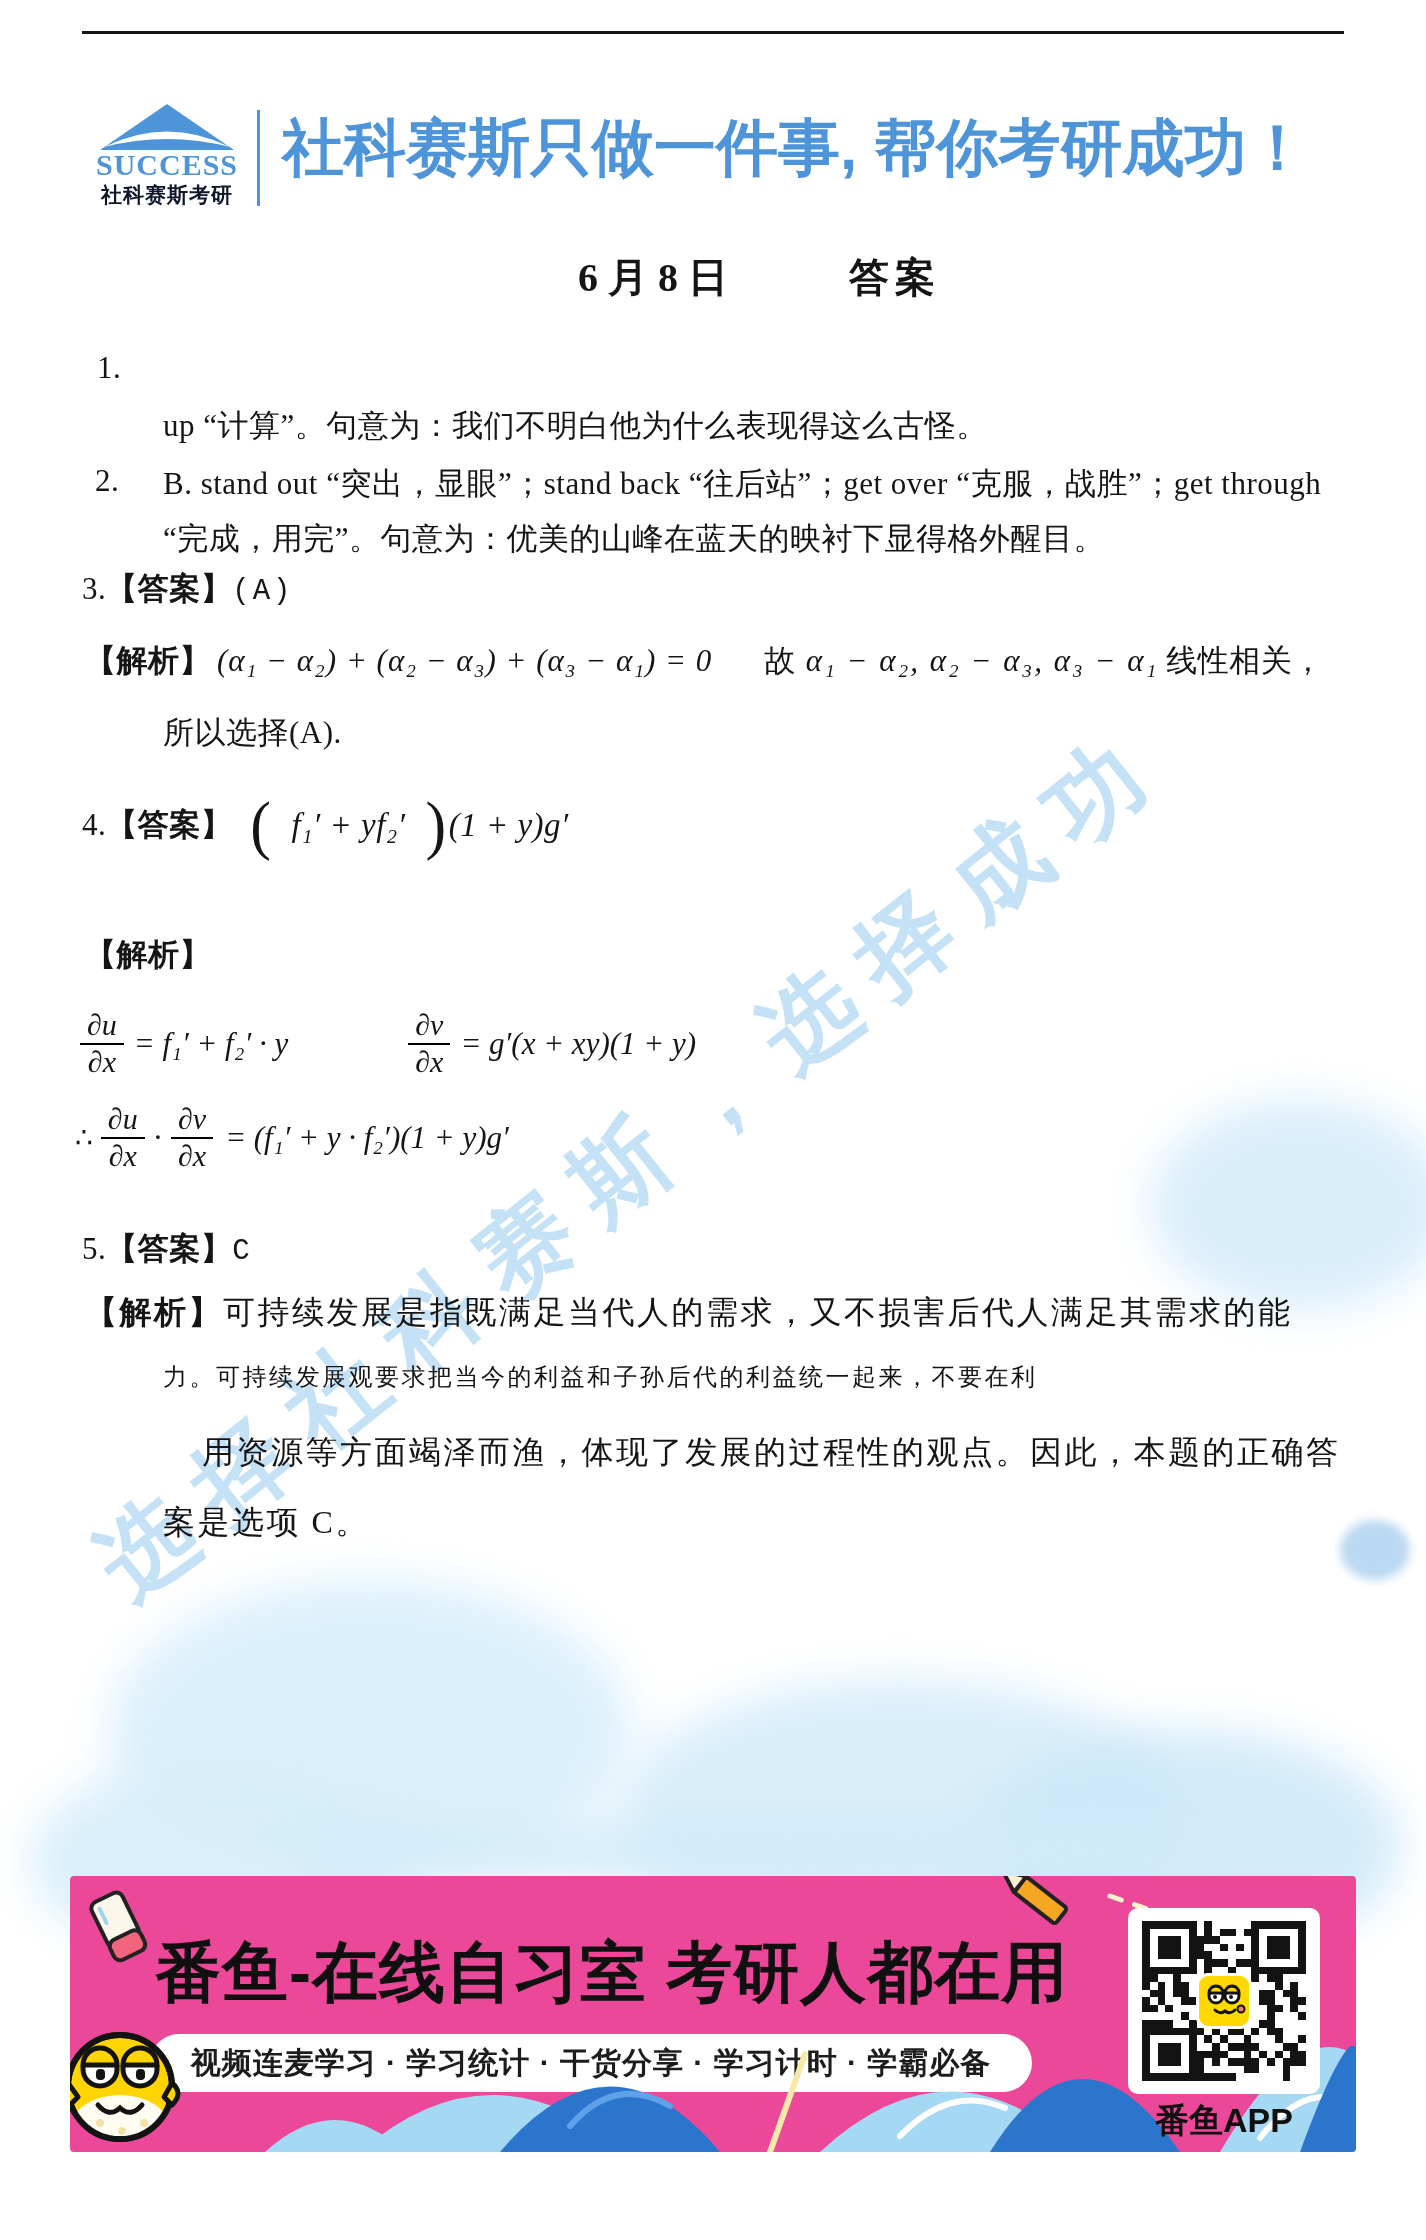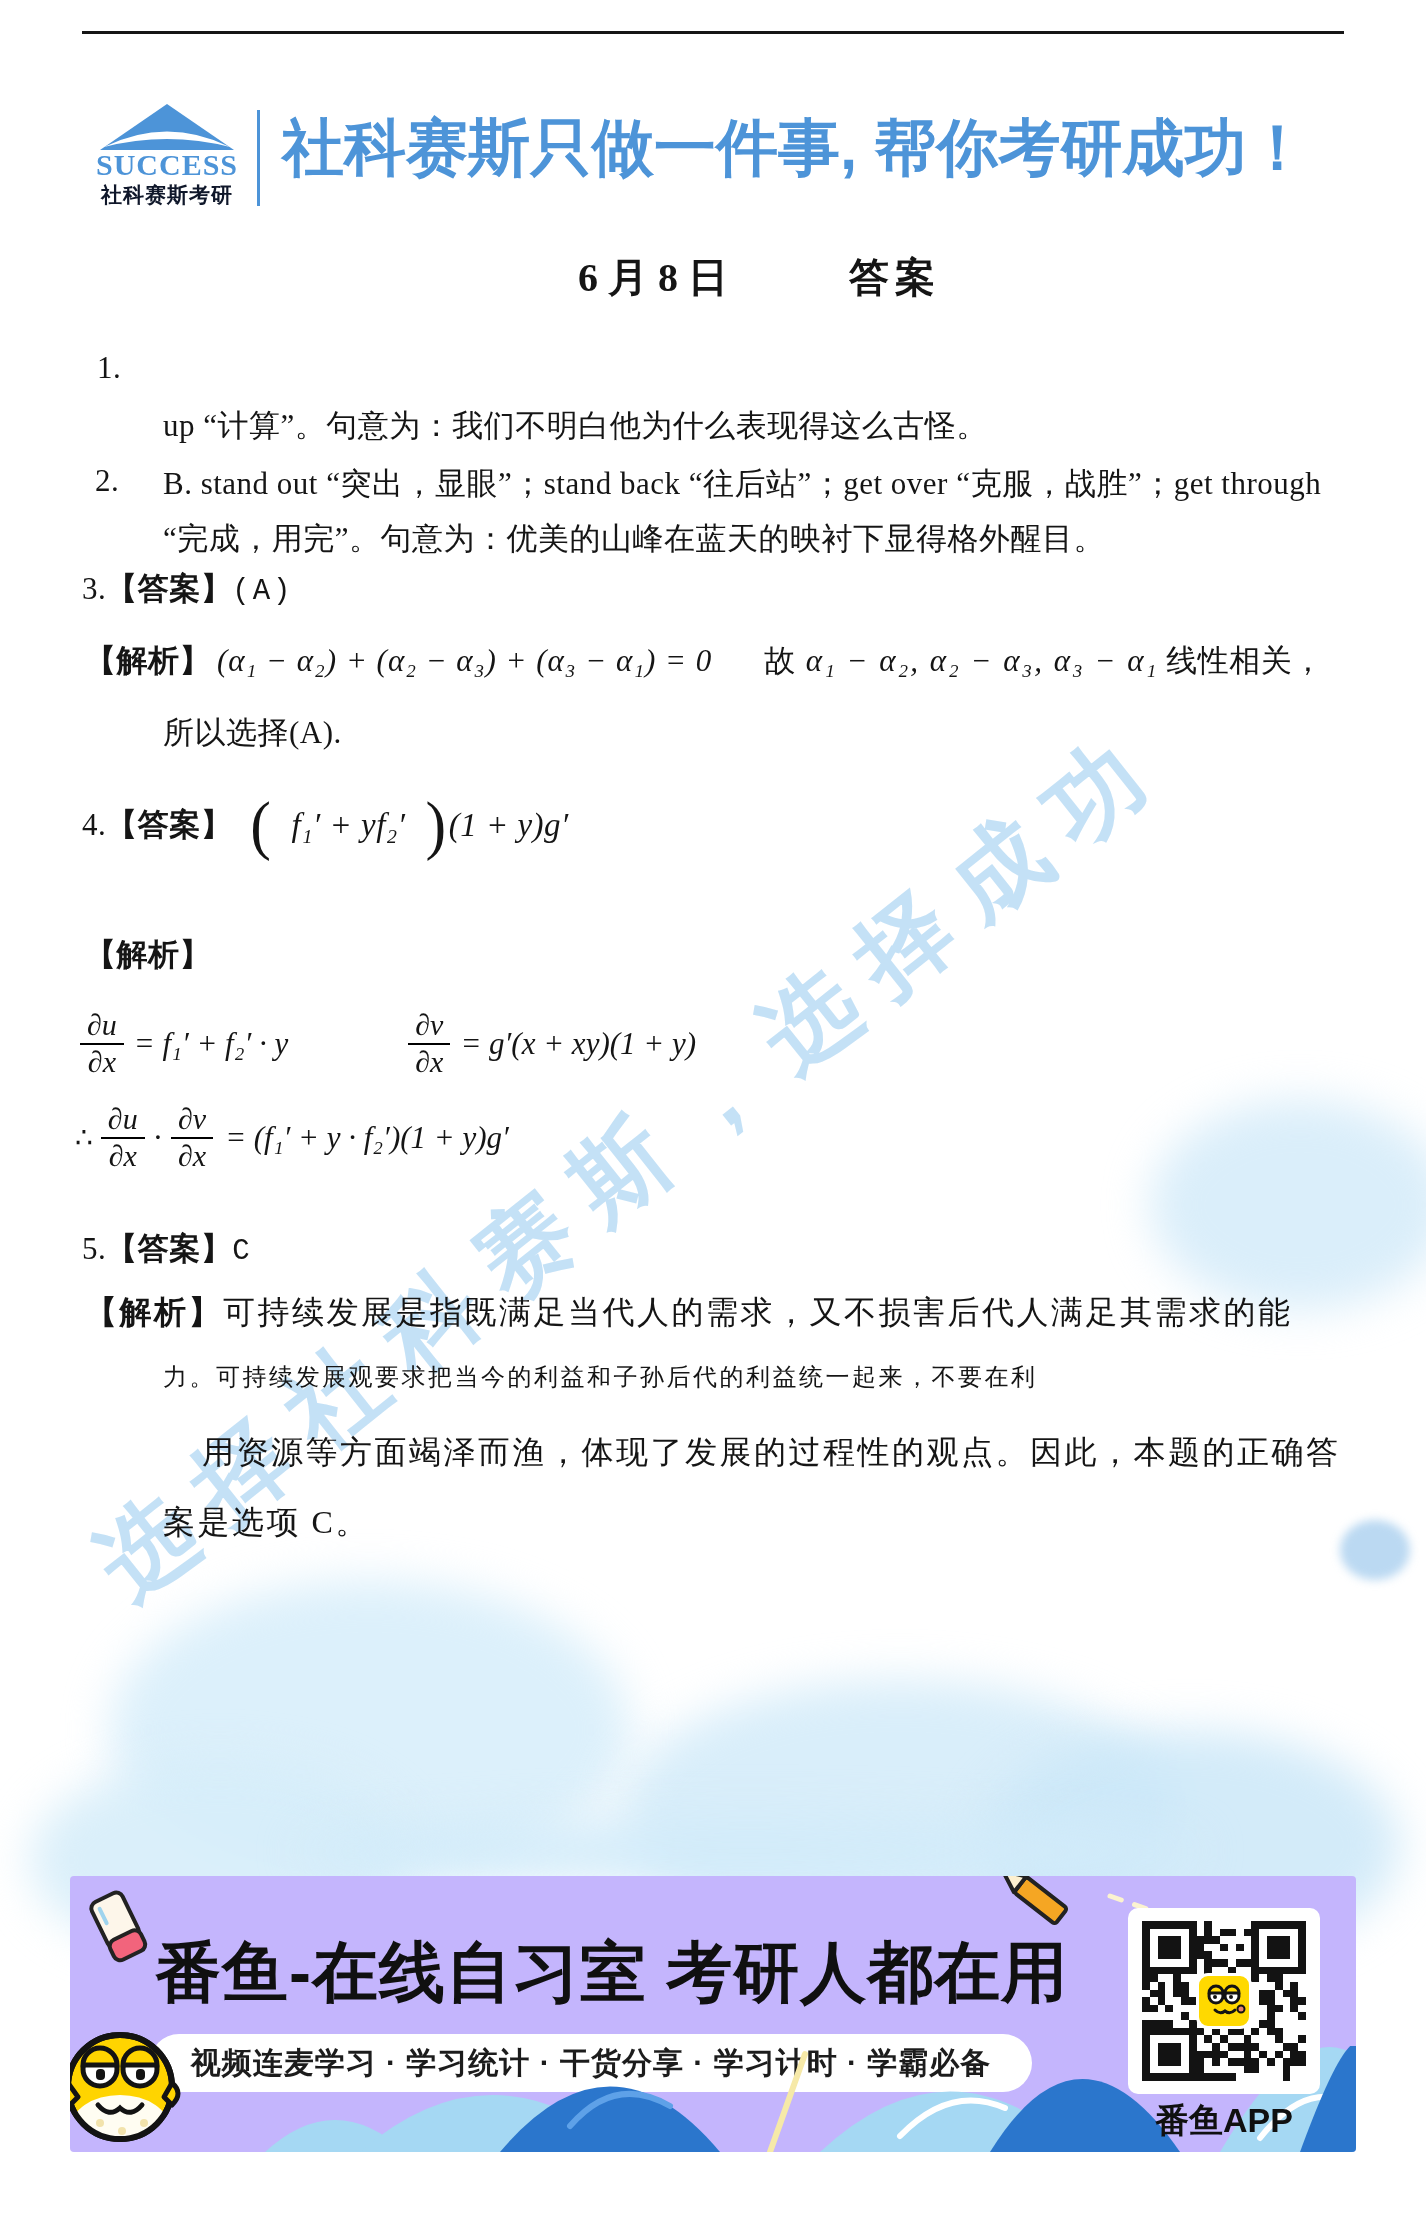--- a/index.html
+++ b/index.html
@@ -36,21 +36,21 @@
   .row{display:flex;align-items:center;}
   .baserow{display:flex;align-items:baseline;}
   
   .frac{display:inline-flex;flex-direction:column;align-items:center;
         font-style:italic;font-size:30px;line-height:1.15;text-align:center;}
   .frac .fn{padding:0 7px;border-bottom:2.5px solid #000;}
   .bigp{font-size:62px;font-weight:400;transform:scaleY(1.05);display:inline-block;
         font-style:normal;line-height:1;}
   
   #banner{position:absolute;left:70px;top:1876px;width:1286px;height:276px;
-          background:#c4b5fd;overflow:hidden;border-radius:4px;z-index:2;}
+          background:#ec4899;overflow:hidden;border-radius:4px;z-index:2;}
   #banner-title{position:absolute;left:85px;top:52px;
                 font-family:"Liberation Sans",sans-serif;font-weight:900;font-size:66px;
                 color:#101010;letter-spacing:1px;white-space:nowrap;}
   #feature-pill{position:absolute;left:80px;top:158px;width:882px;height:58px;
                 background:#ffffff;border-radius:30px;display:flex;align-items:center;
                 justify-content:center;}
   #feature-pill span{font-family:"Liberation Sans",sans-serif;font-weight:700;
                      font-size:30px;color:#1c1c1c;letter-spacing:1px;white-space:nowrap;}
   #qr-box{position:absolute;left:1058px;top:32px;width:192px;height:186px;
           background:#ffffff;border-radius:10px;}

